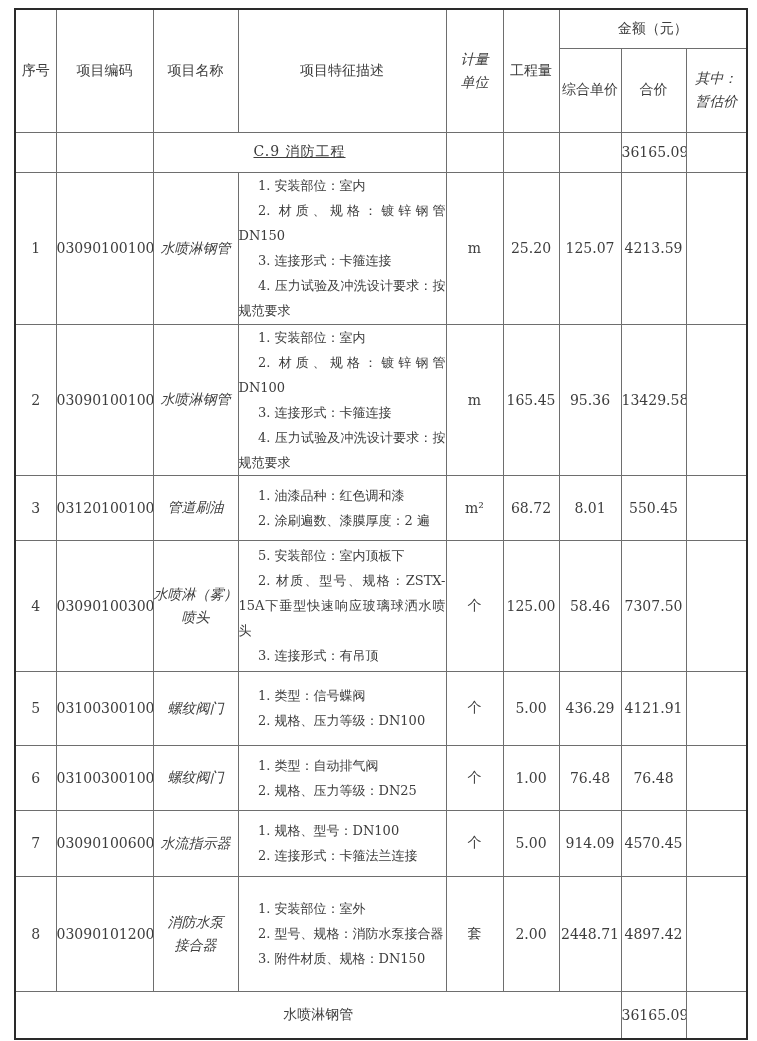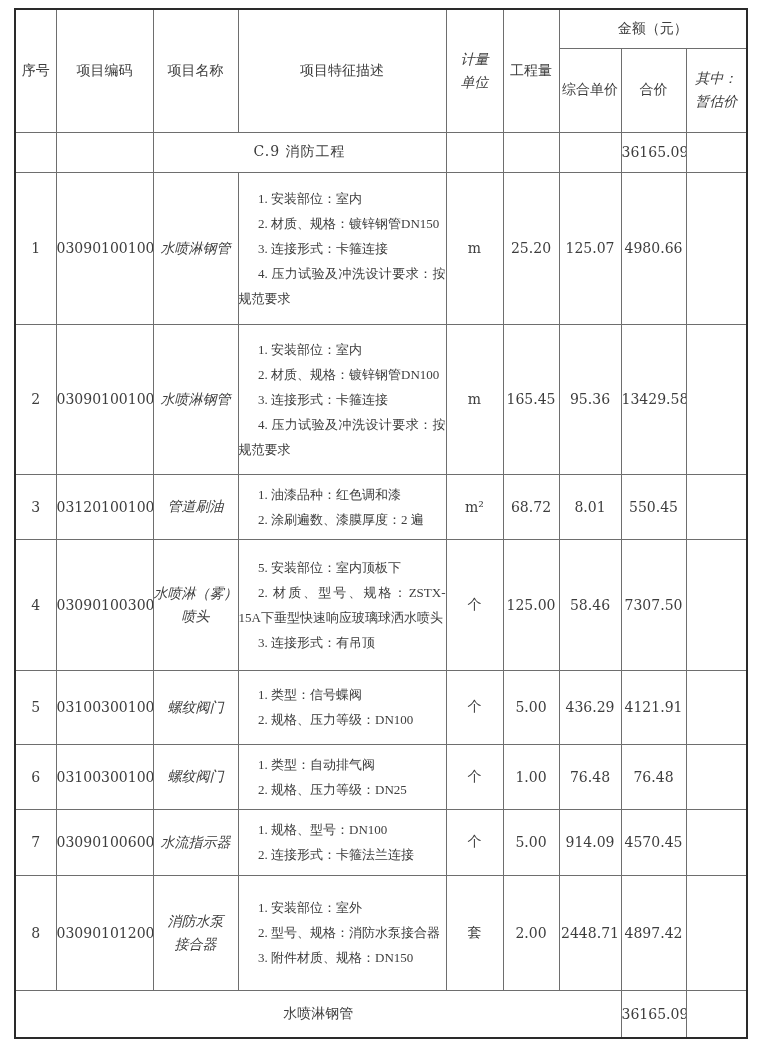--- a/index.html
+++ b/index.html
@@ -32,23 +32,22 @@
     padding:4px 5px;
   }
   td.desc p{
     margin:0;
     font-size:13px;
     line-height:25px;
     text-indent:1.5em;
     text-align:justify;
     text-align-last:left;
     text-justify:inter-character;
-    font-family:Liberation Serif, serif;
-  }
-  .section-title{letter-spacing:1px;}
+  }
+  .section-title{letter-spacing:1px;text-decoration:underline;}
   .num{font-size:13.5px;margin-top:44px;}
 </style>
 </head>
 <body>
 
 <div class="sheet">
   <table class="boq">
     <colgroup>
       <col style="width:41px">
         <col style="width:97px">
@@ -96,21 +95,21 @@
       <td class="prewrap">水喷淋钢管</td>
       <td class="desc">
         <p>1. 安装部位：室内</p>
         <p>2. 材质、规格：镀锌钢管DN150</p>
         <p>3. 连接形式：卡箍连接</p>
         <p>4. 压力试验及冲洗设计要求：按规范要求</p>
       </td>
       <td>m</td>
       <td class="num">25.20</td>
       <td class="num">125.07</td>
-      <td class="num">4980.66</td>
+      <td class="num">4213.59</td>
       <td></td>
     </tr>
 
     <tr style="height:150px">
       <td>2</td>
       <td class="num">030901001002</td>
       <td class="prewrap">水喷淋钢管</td>
       <td class="desc">
         <p>1. 安装部位：室内</p>
         <p>2. 材质、规格：镀锌钢管DN100</p>

